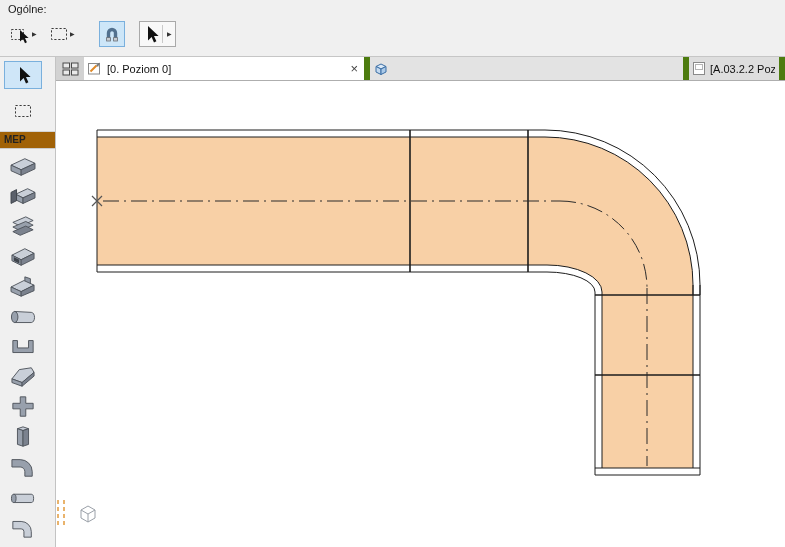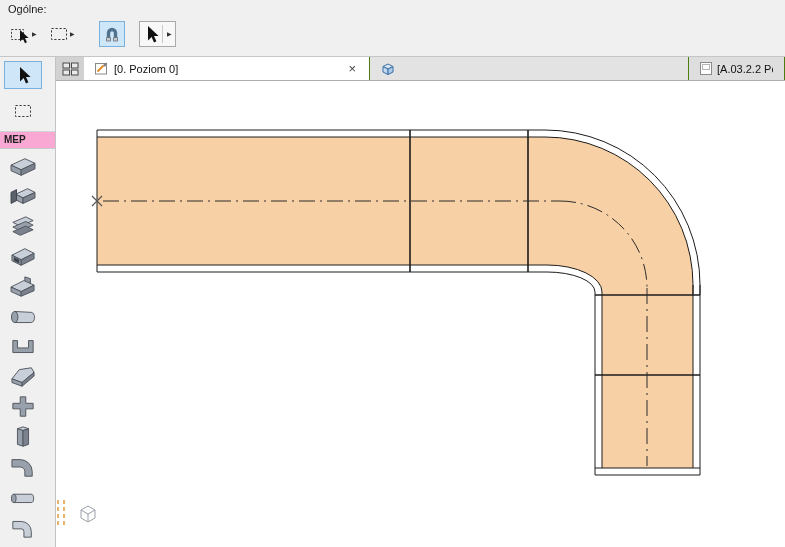--- a/index.html
+++ b/index.html
@@ -13,34 +13,34 @@
   .tbtn{position:absolute;top:21px;height:26px;display:flex;align-items:center;gap:2px;padding:0 3px;border:1px solid transparent;cursor:default}
   .tbtn .dd{font-size:6px;color:#333;line-height:6px}
   .tbtn.active{background:#cde6f8;border:1px solid #7ab0dd}
   .tbtn.raised{border:1px solid #a9a9a9;background:#f8f8f8}
   .tbtn.raised .dd{border-left:1px solid #c9c9c9;padding-left:4px;height:18px;display:flex;align-items:center}
   .b1{left:6px}.b2{left:46px}.b3{left:99px}.b4{left:139px}
 
   
   .tabbar{position:absolute;left:56px;top:57px;width:729px;height:24px;background:#d2d2d2;border-bottom:1px solid #aeaeae;display:flex;align-items:stretch}
   .quad-btn{width:28px;display:flex;align-items:center;justify-content:center}
-  .tab{display:flex;align-items:center;gap:5px;padding:0 11px;font-size:11px;color:#111;background:#e3e3e3;border-right:1px solid #4d7c0f;overflow:hidden;white-space:nowrap;cursor:default}
+  .tab{display:flex;align-items:center;gap:5px;padding:0 4px;font-size:11px;color:#111;background:#e3e3e3;border-right:6px solid #4d7c0f;overflow:hidden;white-space:nowrap;cursor:default}
   .tab.active{background:#ffffff}
   .tab .label{overflow:hidden;text-overflow:clip}
   .tab .close{margin-left:auto;font-size:13px;color:#444;padding:0 2px;line-height:13px}
   .tab.t1{width:286px}
   .tab.t2{width:319px}
   .tab.t2 .label{font-weight:bold}
   .tab.t3{flex:1;background:#dedede}
 
   
   .sidebar{position:absolute;left:0;top:57px;width:56px;height:490px;background:#f0f0f0;border-right:1px solid #c3c3c3}
   .side-tool{position:absolute;left:4px;width:38px;height:28px;display:flex;align-items:center;justify-content:center;border:1px solid transparent;cursor:default}
   .side-tool.selected{background:#cfe6f8;border:1px solid #7ab0dd}
-  .mep-header{position:absolute;left:0;top:74px;width:55px;height:18px;background:#f9a8d4;border-top:1px solid #d4d4d4;border-bottom:1px solid #cccccc;font-size:10px;font-weight:bold;color:#222;line-height:16px;padding-left:4px}
+  .mep-header{position:absolute;left:0;top:74px;width:55px;height:18px;background:#a16207;border-top:1px solid #d4d4d4;border-bottom:1px solid #cccccc;font-size:10px;font-weight:bold;color:#222;line-height:16px;padding-left:4px}
 
   
   .canvas{position:absolute;left:56px;top:81px;width:729px;height:466px;background:#ffffff}
   svg{display:block}
 </style>
 </head>
 <body>
 
 <div class="app">
 

